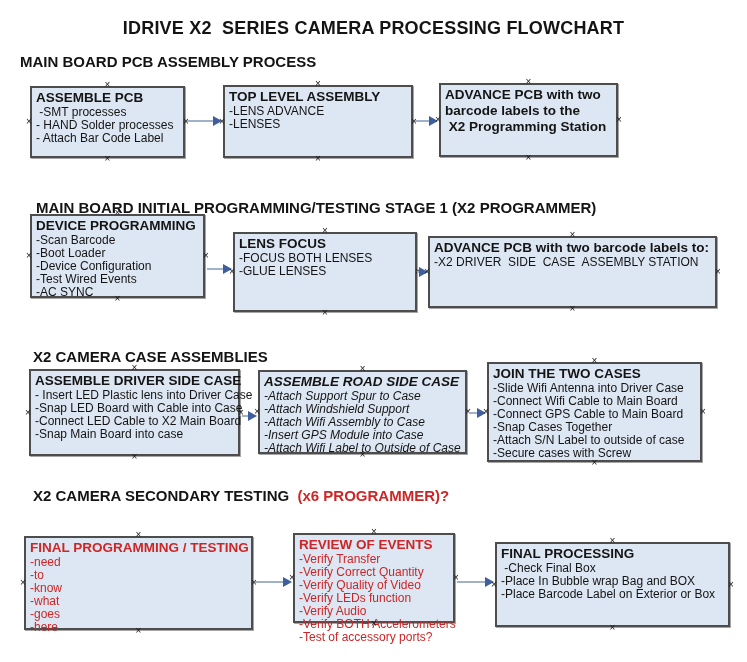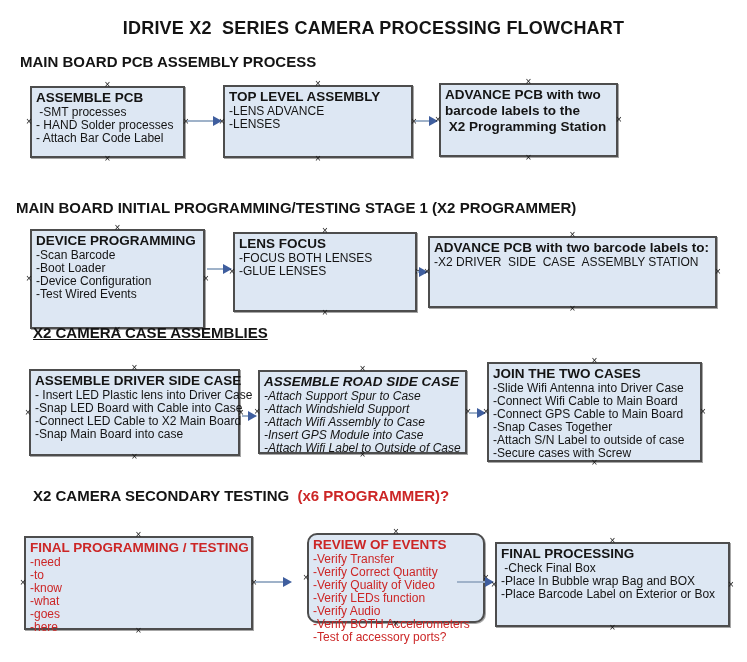--- a/index.html
+++ b/index.html
@@ -90,32 +90,33 @@
 <div class="box" style="left:439px;top:83px;width:179px;height:74px;">
   <span class="anchor anchor-t"></span>
   <span class="anchor anchor-b"></span>
   <span class="anchor anchor-l"></span>
   <span class="anchor anchor-r"></span>
   <div class="box-title">ADVANCE PCB with two
 barcode labels to the
  X2 Programming Station</div>
 </div>
 
-<div class="section-heading" style="left:16px;top:199px;">MAIN BOARD INITIAL PROGRAMMING/TESTING STAGE 1 (X2 PROGRAMMER)</div>
-
-<div class="box" style="left:30px;top:229px;width:175px;height:100px;">
+<div class="section-heading" style="left:36px;top:199px;">MAIN BOARD INITIAL PROGRAMMING/TESTING STAGE 1 (X2 PROGRAMMER)</div>
+
+<div class="box" style="left:30px;top:214px;width:175px;height:84px;">
   <span class="anchor anchor-t"></span>
   <span class="anchor anchor-b"></span>
   <span class="anchor anchor-l"></span>
   <span class="anchor anchor-r"></span>
   <div class="box-title">DEVICE PROGRAMMING</div>
   <div class="item">-Scan Barcode</div>
   <div class="item">-Boot Loader</div>
   <div class="item">-Device Configuration</div>
   <div class="item">-Test Wired Events</div>
+  <div class="item">-AC SYNC</div>
 </div>
 
 <div class="arrow" style="left:207px;top:264px;width:25px;">
   <div class="line"></div>
   <div class="head"></div>
 </div>
 
 <div class="box" style="left:233px;top:232px;width:184px;height:80px;">
   <span class="anchor anchor-t"></span>
   <span class="anchor anchor-b"></span>
@@ -133,21 +134,21 @@
 
 <div class="box" style="left:428px;top:236px;width:289px;height:72px;">
   <span class="anchor anchor-t"></span>
   <span class="anchor anchor-b"></span>
   <span class="anchor anchor-l"></span>
   <span class="anchor anchor-r"></span>
   <div class="box-title">ADVANCE PCB with two barcode labels to:</div>
   <div class="item">-X2 DRIVER  SIDE  CASE  ASSEMBLY STATION</div>
 </div>
 
-<div class="section-heading" style="left:33px;top:324px;text-decoration:underline;">X2 CAMERA CASE ASSEMBLIES</div>
+<div class="section-heading" style="left:33px;top:348px;">X2 CAMERA CASE ASSEMBLIES</div>
 
 <div class="box" style="left:29px;top:369px;width:211px;height:87px;">
   <span class="anchor anchor-t"></span>
   <span class="anchor anchor-b"></span>
   <span class="anchor anchor-l"></span>
   <span class="anchor anchor-r"></span>
   <div class="box-title">ASSEMBLE DRIVER SIDE CASE</div>
   <div class="item">- Insert LED Plastic lens into Driver Case</div>
   <div class="item">-Snap LED Board with Cable into Case</div>
   <div class="item">-Connect LED Cable to X2 Main Board</div>
@@ -205,21 +206,21 @@
   <div class="item">-what</div>
   <div class="item">-goes</div>
   <div class="item">-here</div>
 </div>
 
 <div class="arrow" style="left:255px;top:577px;width:37px;">
   <div class="line"></div>
   <div class="head"></div>
 </div>
 
-<div class="box red" style="left:307px;top:533px;width:178px;height:90px;border-radius:10px;">
+<div class="box red" style="left:293px;top:533px;width:162px;height:90px;">
   <span class="anchor anchor-t"></span>
   <span class="anchor anchor-b"></span>
   <span class="anchor anchor-l"></span>
   <span class="anchor anchor-r"></span>
   <div class="box-title">REVIEW OF EVENTS</div>
   <div class="item">-Verify Transfer</div>
   <div class="item">-Verify Correct Quantity</div>
   <div class="item">-Verify Quality of Video</div>
   <div class="item">-Verify LEDs function</div>
   <div class="item">-Verify Audio</div>

